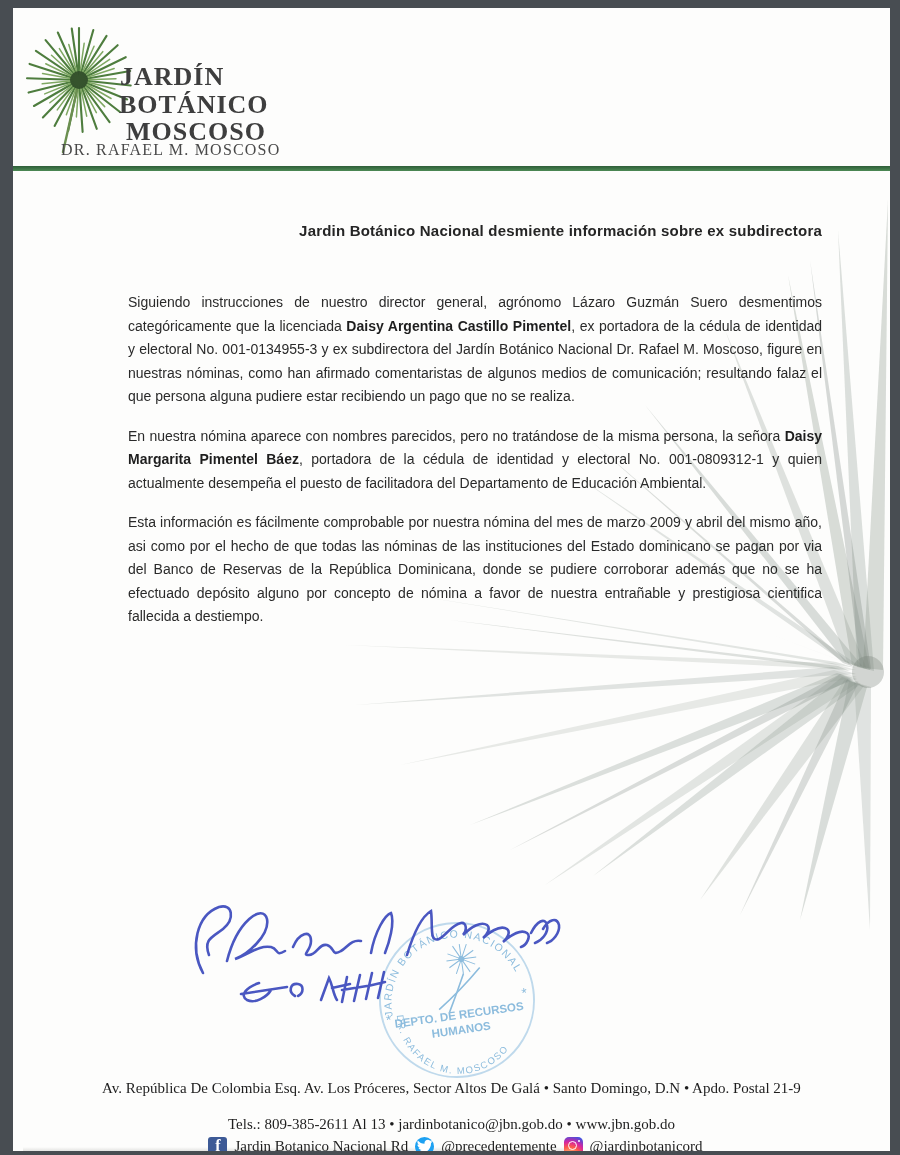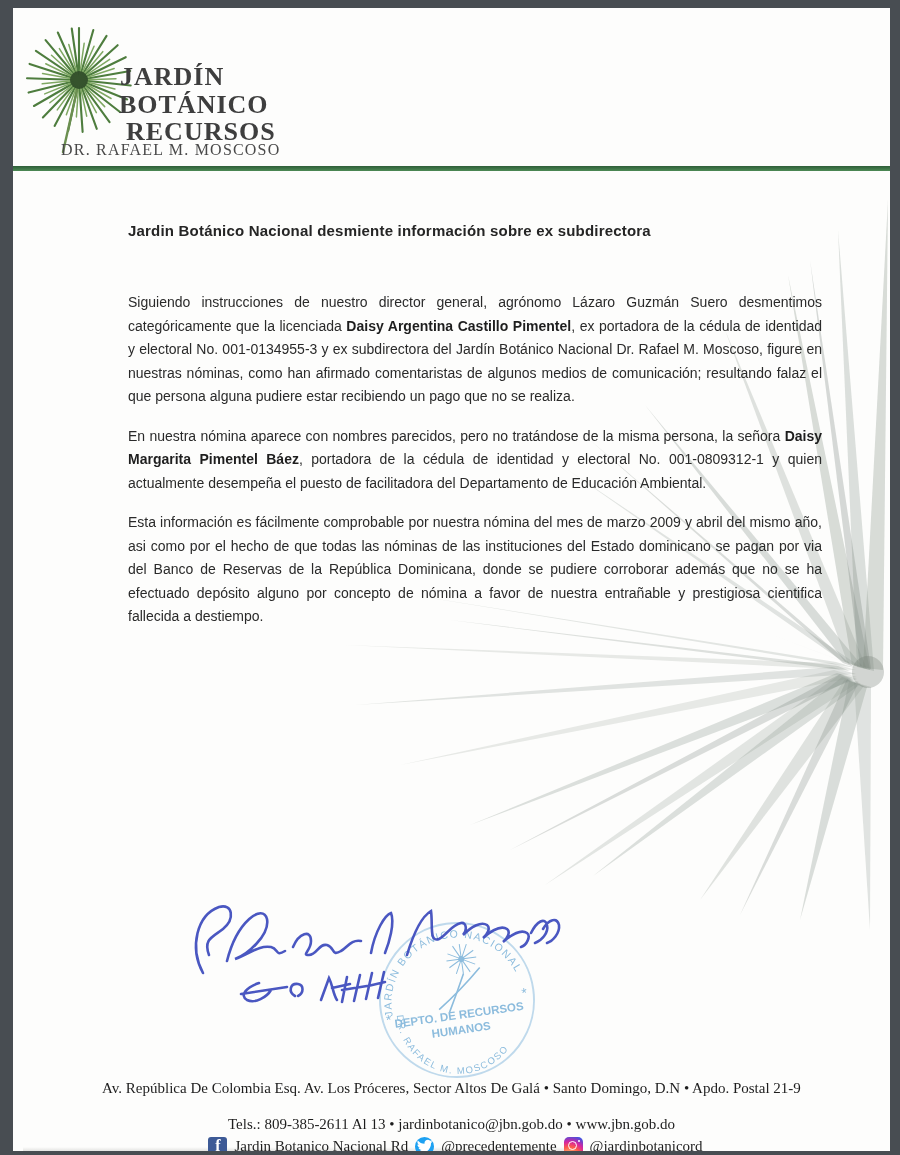--- a/index.html
+++ b/index.html
@@ -28,21 +28,21 @@
   .logo-l2{ left:106px; top:84px; }
   .logo-l3{ left:113px; top:111px; }
   .logo-sub{ position:absolute; left:48px; top:133px; font-family:"Liberation Serif", serif;
     font-variant:small-caps; font-size:16px; letter-spacing:1.2px; color:#494949; }
   .green-rule{ position:absolute; left:0; top:158px; width:877px; height:5px;
     background:linear-gradient(#2e5e38,#4d8a55); }
   
   .watermark{ position:absolute; left:327px; top:162px; width:560px; height:900px; z-index:0; pointer-events:none;}
   
   .letter{ position:absolute; left:115px; top:214px; width:694px; z-index:2; }
-  .letter-title{ text-align:left; font-weight:bold; font-size:15px; color:#252525;
+  .letter-title{ text-align:right; font-weight:bold; font-size:15px; color:#252525;
     letter-spacing:.2px; margin:0 0 52px 0; }
   .letter p{ margin:0 0 16px 0; font-size:14px; line-height:23.5px; color:#2a2a2a;
     text-align:justify; }
   .letter b{ color:#1e1e1e; }
   
   .sig{ position:absolute; left:162px; top:887px; width:400px; height:115px; z-index:3; }
   .stamp{ position:absolute; left:359px; top:907px; width:170px; height:170px; z-index:2; opacity:.85; }
   
   .footer{ position:absolute; left:0; top:1072px; width:877px; text-align:center; z-index:2;
     font-family:"Liberation Serif", serif; color:#1d1d1d; }
@@ -120,21 +120,21 @@
         <use href="#ls" transform="rotate(312)"></use>
         <use href="#ls" transform="rotate(328)"></use>
       <use href="#ls" transform="rotate(344)"></use>
     </g>
     <circle cx="62" cy="62" r="9" fill="#2f4a28" opacity=".9"></circle>
     <path d="M60,72 Q52,108 46,134" stroke="#6b8f50" stroke-width="2.4" fill="none" stroke-linecap="round"></path>
   </svg>
 
   <div class="logo-line logo-l1">JARDÍN</div>
   <div class="logo-line logo-l2">BOTÁNICO</div>
-  <div class="logo-line logo-l3">RECURSOS</div>
+  <div class="logo-line logo-l3">MOSCOSO</div>
   <div class="logo-sub">DR. RAFAEL M. MOSCOSO</div>
   <div class="green-rule"></div>
 
   <svg class="watermark" viewBox="0 0 560 900">
     <g fill="#8f9a91">
       <polygon points="523,498 543,500 548,30" opacity=".34"></polygon>
       <polygon points="517,497 534,501 498,60" opacity=".30"></polygon>
       <polygon points="512,495 530,500 448,105" opacity=".34"></polygon>
       <polygon points="508,494 527,499 385,160" opacity=".28"></polygon>
       <polygon points="505,492 524,498 305,235" opacity=".33"></polygon>

